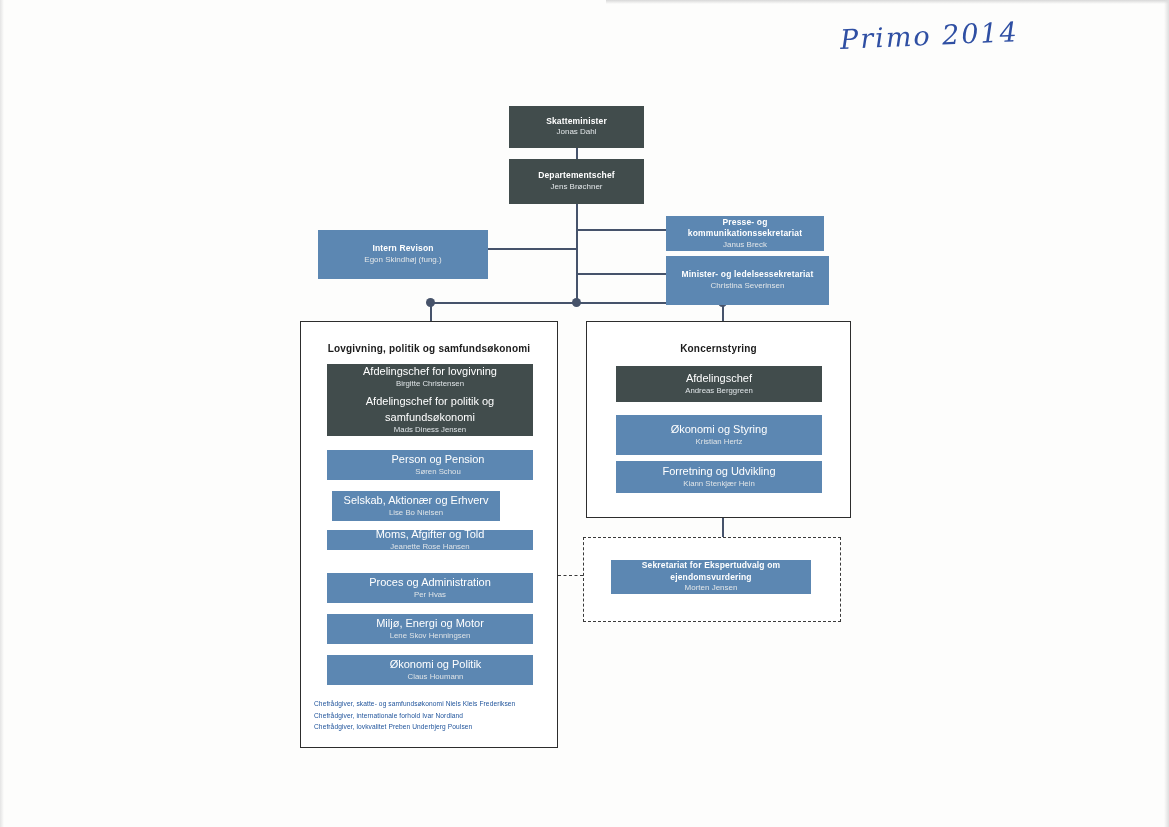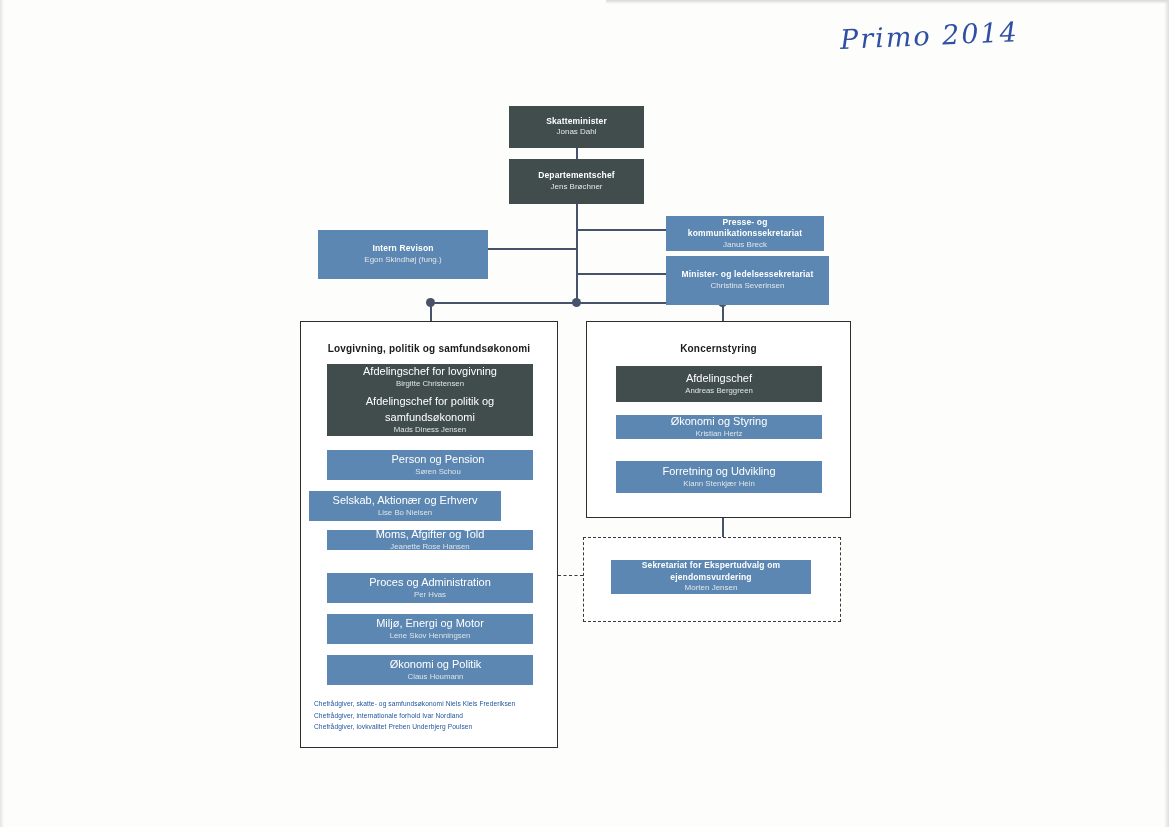--- a/index.html
+++ b/index.html
@@ -223,21 +223,21 @@
     <span class="person">Birgitte Christensen</span>
     <div class="inner-gap"></div>
     <span class="title">Afdelingschef for politik og samfundsøkonomi</span>
     <span class="person">Mads Diness Jensen</span>
   </div>
 
   <div class="inner blue" style="left:26px; top:128px; width:206px; height:30px;padding-left:16px;">
     <span class="title">Person og Pension</span>
     <span class="person">Søren Schou</span>
   </div>
-  <div class="inner blue" style="left:8px; top:169px; width:192px; height:30px;">
+  <div class="inner blue" style="left:31px; top:169px; width:168px; height:30px;">
     <span class="title">Selskab, Aktionær og Erhverv</span>
     <span class="person">Lise Bo Nielsen</span>
   </div>
   <div class="inner blue" style="left:26px; top:208px; width:206px; height:20px;">
     <span class="title">Moms, Afgifter og Told</span>
     <span class="person">Jeanette Rose Hansen</span>
   </div>
   <div class="inner blue" style="left:26px; top:251px; width:206px; height:30px;">
     <span class="title">Proces og Administration</span>
     <span class="person">Per Hvas</span>
@@ -258,21 +258,21 @@
   </div>
 </div>
 
 <div class="panel" id="panel-right">
   <div class="panel-heading">Koncernstyring</div>
 
   <div class="inner dark" style="left:29px; top:44px; width:206px; height:36px;">
     <span class="title">Afdelingschef</span>
     <span class="person">Andreas Berggreen</span>
   </div>
-  <div class="inner blue" style="left:29px; top:93px; width:206px; height:24px;">
+  <div class="inner blue" style="left:29px; top:93px; width:206px; height:40px;">
     <span class="title">Økonomi og Styring</span>
     <span class="person">Kristian Hertz</span>
   </div>
   <div class="inner blue" style="left:29px; top:139px; width:206px; height:32px;">
     <span class="title">Forretning og Udvikling</span>
     <span class="person">Kiann Stenkjær Hein</span>
   </div>
 </div>
 
 <div class="line vline" style="left:722px; top:518px; height:20px;"></div>

